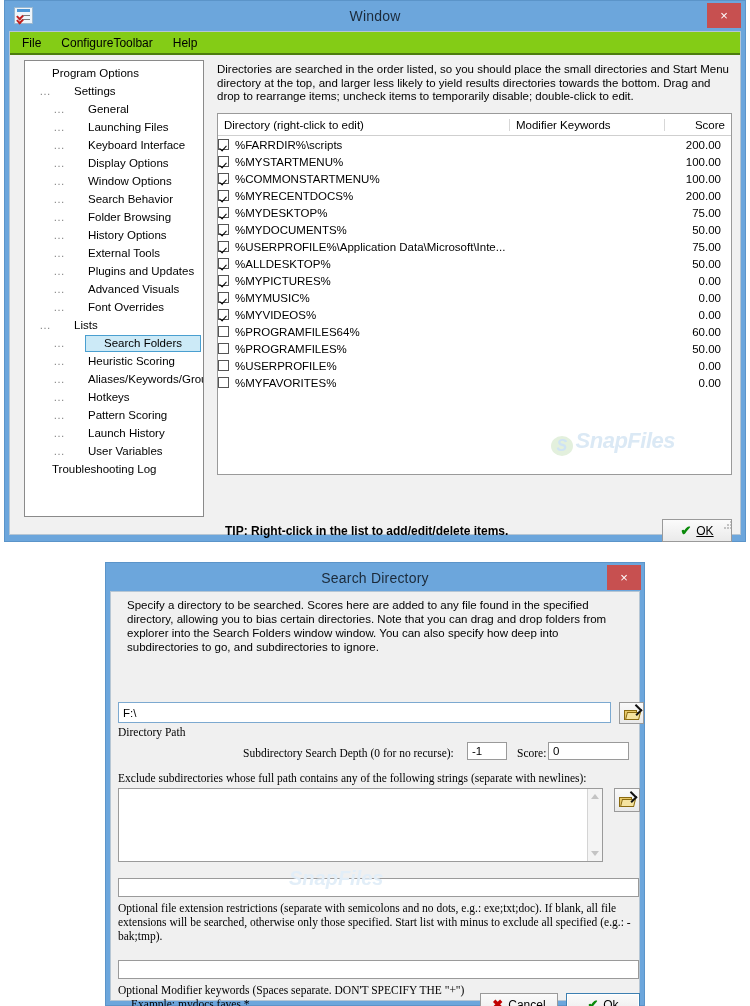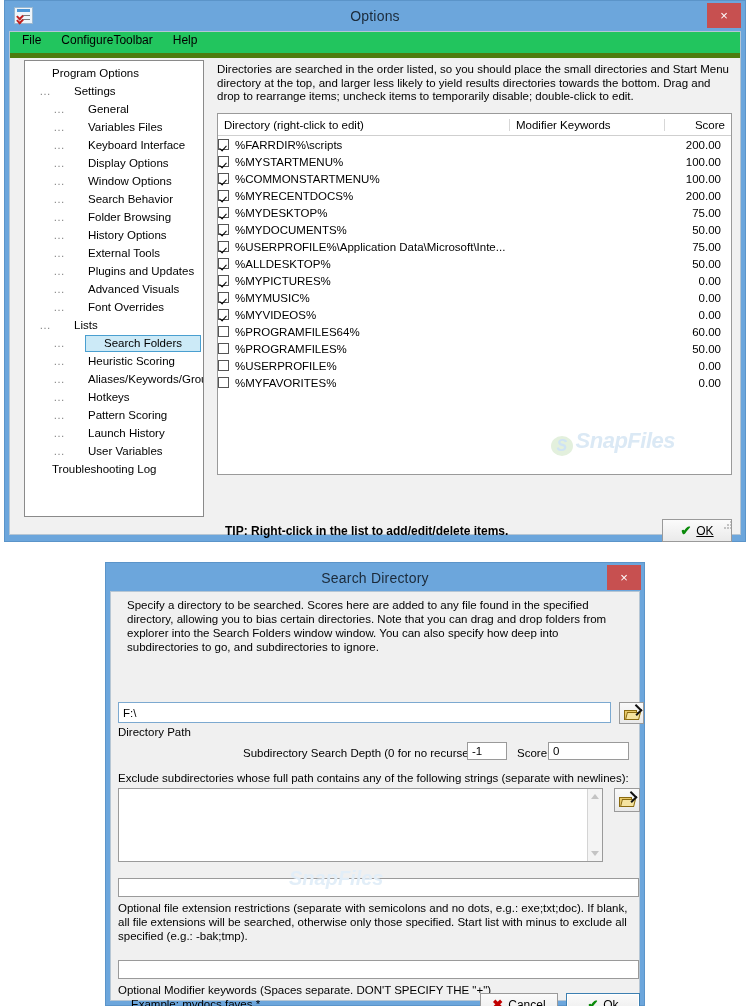--- a/index.html
+++ b/index.html
@@ -17,21 +17,21 @@
   .win-icon .l2{position:absolute;left:8px;top:11px;width:7px;height:1px;background:#7a7a7a;}
   .closebtn{position:absolute;top:2px;width:34px;height:25px;background:#c75050;color:#fff;display:flex;align-items:center;justify-content:center;font-size:13px;font-family:"Liberation Sans",sans-serif;}
 
   .client{background:#f0f0f0;position:absolute;left:4px;right:4px;box-sizing:border-box;}
 
   
   #options-window{left:4px;top:0;width:742px;height:542px;}
   #options-close{right:4px;}
   #options-client{top:30px;bottom:6px;border:1px solid #b6c6d4;background:#f1f1f1;}
 
-  .menubar{height:21px;background:#22c55e;display:flex;padding-left:10px;border-bottom:5px solid #4d7c0f;}
+  .menubar{height:21px;background:#84cc16;display:flex;align-items:center;padding-left:10px;border-bottom:2px solid #4d7c0f;}
   .menubar .mi{font-size:12px;color:#000;padding:1px 9px 1px 2px;margin-right:9px;font-family:"Liberation Sans",sans-serif;}
 
   
   #tree-panel{position:absolute;left:14px;top:28px;width:180px;height:457px;background:#fff;border:1px solid #8a8a8a;box-sizing:border-box;overflow:hidden;padding-top:3px;}
   .tnode{height:18px;line-height:18px;font-size:11.5px;white-space:nowrap;position:relative;font-family:"Liberation Sans",sans-serif;}
   .tnode .lbl{display:inline-block;padding:0 3px;margin-left:20px;}
   .tnode.sel .lbl{background:#cceaf7;border:1px solid #4a9fd0;padding:0 18px;line-height:15px;}
   .dash{display:inline-block;width:12px;color:#888;text-align:center;}
 
   
@@ -69,57 +69,57 @@
   #search-close{right:3px;}
   #search-client{top:28px;bottom:4px;border:1px solid #b6c6d4;background:#f0f0f0;left:4px;right:4px;}
   .sd-desc{font-size:11.5px;line-height:14px;padding:6px 7px 0 16px;font-family:"Liberation Sans",sans-serif;}
   .tf{background:#fff;border:1px solid #7ca9d0;box-sizing:border-box;font-size:11.5px;padding:2px 4px;font-family:"Liberation Sans",sans-serif;display:flex;align-items:center;}
   .tf.gray{border:1px solid #9a9a9a;}
   .folder-btn{width:25px;height:22px;background:linear-gradient(#fafafa,#e9e9e9);border:1px solid #9a9a9a;box-sizing:border-box;display:flex;align-items:center;justify-content:center;}
   .folder-ico{position:relative;width:16px;height:13px;}
   .folder-ico .bk{position:absolute;left:0;bottom:0;width:13px;height:10px;background:#e8c969;border:1px solid #8a6a10;box-sizing:border-box;}
   .folder-ico .ft{position:absolute;left:2px;bottom:0;width:14px;height:8px;background:#f5e3a0;border:1px solid #8a6a10;box-sizing:border-box;transform:skewX(-14deg);}
   .folder-ico .ar{position:absolute;right:-1px;top:-1px;width:7px;height:6px;border-top:2px solid #111;border-right:2px solid #111;transform:rotate(45deg);}
-  .sdlabel{font-size:11.5px;font-family:Liberation Sans, sans-serif;}
+  .sdlabel{font-size:11.5px;font-family:Liberation Serif, serif;}
   .ta{background:#fff;border:1px solid #9a9a9a;box-sizing:border-box;position:relative;}
   .sbar{position:absolute;right:0;top:0;bottom:0;width:15px;background:#f4f4f4;border-left:1px solid #d4d4d4;box-sizing:border-box;}
   .sbar .ar{position:absolute;left:3px;width:0;height:0;border-left:4px solid transparent;border-right:4px solid transparent;}
   .sbar .up{top:5px;border-bottom:5px solid #c4c4c4;}
   .sbar .dn{bottom:5px;border-top:5px solid #c4c4c4;}
   .sd-wm{position:absolute;left:178px;top:275px;font-size:20px;font-weight:bold;font-style:italic;color:#e2eef8;font-family:"Liberation Sans",sans-serif;}
 </style>
 </head>
 <body>
 
 <div class="win" id="options-window">
   <div class="titlebar">
     <span class="win-icon">
       <i class="bar"></i>
         <i class="c1"></i>
         <i class="c2"></i>
         <i class="l1"></i>
         <i class="l2"></i>
     </span>
-    <span class="title-text">Options</span>
+    <span class="title-text">Window</span>
     <span class="closebtn" id="options-close">×</span>
   </div>
 
   <div class="client" id="options-client">
 
     <div class="menubar">
       <span class="mi">File</span>
       <span class="mi">ConfigureToolbar</span>
       <span class="mi">Help</span>
     </div>
 
     <div id="tree-panel">
         <div class="tnode"><span style="display:inline-block;width:4px"></span><span class="lbl">Program Options</span></div>
         <div class="tnode"><span style="display:inline-block;width:14px"></span><span class="dash">…</span><span class="lbl">Settings</span></div>
         <div class="tnode"><span style="display:inline-block;width:28px"></span><span class="dash">…</span><span class="lbl">General</span></div>
-        <div class="tnode"><span style="display:inline-block;width:28px"></span><span class="dash">…</span><span class="lbl">Variables Files</span></div>
+        <div class="tnode"><span style="display:inline-block;width:28px"></span><span class="dash">…</span><span class="lbl">Launching Files</span></div>
         <div class="tnode"><span style="display:inline-block;width:28px"></span><span class="dash">…</span><span class="lbl">Keyboard Interface</span></div>
         <div class="tnode"><span style="display:inline-block;width:28px"></span><span class="dash">…</span><span class="lbl">Display Options</span></div>
         <div class="tnode"><span style="display:inline-block;width:28px"></span><span class="dash">…</span><span class="lbl">Window Options</span></div>
         <div class="tnode"><span style="display:inline-block;width:28px"></span><span class="dash">…</span><span class="lbl">Search Behavior</span></div>
         <div class="tnode"><span style="display:inline-block;width:28px"></span><span class="dash">…</span><span class="lbl">Folder Browsing</span></div>
         <div class="tnode"><span style="display:inline-block;width:28px"></span><span class="dash">…</span><span class="lbl">History Options</span></div>
         <div class="tnode"><span style="display:inline-block;width:28px"></span><span class="dash">…</span><span class="lbl">External Tools</span></div>
         <div class="tnode"><span style="display:inline-block;width:28px"></span><span class="dash">…</span><span class="lbl">Plugins and Updates</span></div>
         <div class="tnode"><span style="display:inline-block;width:28px"></span><span class="dash">…</span><span class="lbl">Advanced Visuals</span></div>
         <div class="tnode"><span style="display:inline-block;width:28px"></span><span class="dash">…</span><span class="lbl">Font Overrides</span></div>

